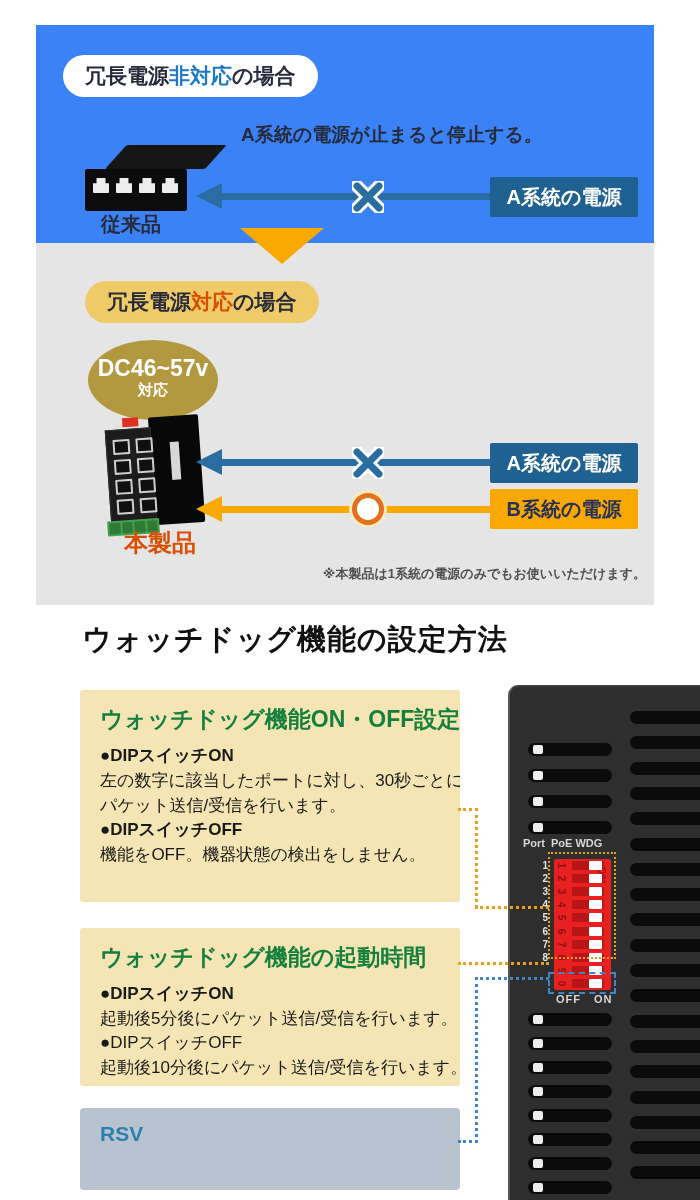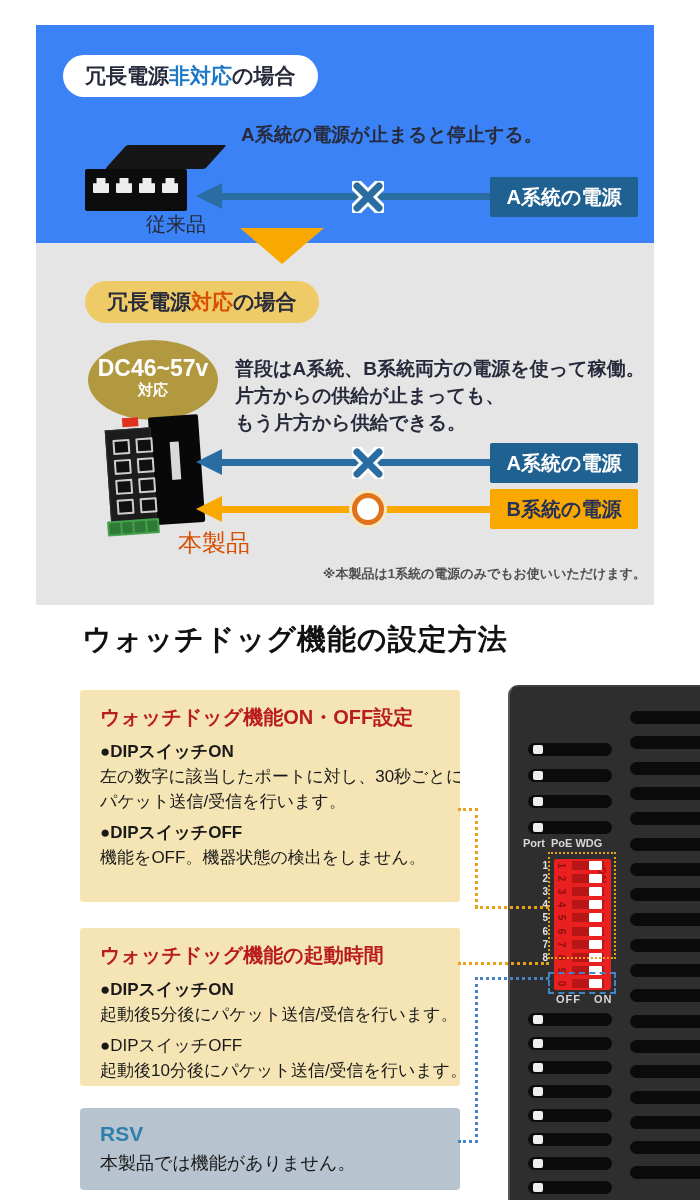--- a/index.html
+++ b/index.html
@@ -31,21 +31,21 @@
   .okcircle{position:absolute;width:22px;height:22px;border:5px solid #e2711c;border-radius:50%;
             background:#fff;box-shadow:0 0 0 3px #f4e8c5;}
   
   .legacy-switch{position:absolute;left:45px;top:114px;width:150px;height:76px;}
   .ls-top{position:absolute;left:24px;top:6px;width:100px;height:24px;background:#161616;
           transform:skewX(-42deg);transform-origin:bottom left;border-radius:2px;}
   .ls-front{position:absolute;left:4px;top:30px;width:102px;height:42px;background:#0c0c0c;
             border-radius:2px;display:flex;gap:7px;padding:9px 0 0 8px;box-sizing:border-box;}
   .ls-port{width:16px;height:15px;background:#ededed;border-radius:1px;
            clip-path:polygon(0 35%,22% 35%,22% 0,78% 0,78% 35%,100% 35%,100% 100%,0 100%);}
-  .device-label{position:absolute;font-size:20px;font-weight:normal;color:#262a3a;text-align:right;}
+  .device-label{position:absolute;font-size:20px;font-weight:bold;color:#262a3a;text-align:center;}
   #legacy-label{left:20px;top:186px;width:150px;}
   
   .product-switch{position:absolute;left:64px;top:172px;width:115px;height:122px;transform:rotate(-4deg);}
   .ps-side{position:absolute;left:52px;top:2px;width:50px;height:108px;background:#080808;border-radius:2px;}
   .ps-slotdetail{position:absolute;left:72px;top:28px;width:9px;height:38px;background:#d8d8d8;}
   .ps-red{position:absolute;left:26px;top:1px;width:16px;height:9px;background:#e03020;}
   .ps-front{position:absolute;left:8px;top:12px;width:46px;height:92px;background:#1c1c1c;border:1px solid #2e2e2e;
             box-sizing:border-box;display:grid;grid-template-columns:1fr 1fr;gap:5px 6px;padding:9px 6px;}
   .ps-port{width:13px;height:11px;background:#101010;border:2px solid #cfcfcf;border-radius:1px;box-sizing:content-box;}
   .ps-terminal{position:absolute;left:4px;top:103px;width:52px;height:15px;background:#43a04b;
@@ -62,22 +62,22 @@
   .volt-l1{font-size:23px;line-height:26px;}
   .volt-l2{font-size:15px;line-height:18px;}
   
   .wd-heading{position:absolute;left:0;top:620px;width:590px;text-align:center;
               font-size:29px;font-weight:bold;color:#111111;letter-spacing:1px;}
   .wbox{position:absolute;left:80px;width:380px;background:#f5e5b5;border-radius:3px;
         padding:14px 20px;box-sizing:border-box;overflow:hidden;}
   #box1{top:690px;height:212px;}
   #box2{top:928px;height:158px;}
   #rsvbox{top:1108px;height:82px;background:#b7c4cf;border-radius:4px;}
-  .wbox-title{font-size:20px;font-weight:bold;color:#b91c1c;margin-bottom:9px;white-space:nowrap;}
-  .dip-label{font-size:17px;font-weight:bold;color:#191919;margin-top:7px;line-height:24px;}
+  .wbox-title{font-size:23px;font-weight:bold;color:#15803d;margin-bottom:9px;white-space:nowrap;}
+  .dip-label{font-size:17px;font-weight:bold;color:#191919;line-height:24px;}
   .dip-label.regular{font-weight:400;}
   .dip-desc{font-size:17px;color:#191919;line-height:25px;white-space:nowrap;}
   #rsvbox .wbox-title{color:#2e7fae;font-size:21px;margin-bottom:5px;}
   #rsvbox .dip-desc{font-size:18px;}
   
   .conn{position:absolute;z-index:6;}
   .conn.o-h{border-top:3px dotted #eaa019;}
   .conn.o-v{border-left:3px dotted #eaa019;}
   .conn.b-h{border-top:3px dotted #4285c4;}
   .conn.b-v{border-left:3px dotted #4285c4;}
@@ -148,25 +148,20 @@
   <div class="down-triangle"></div>
 
   <section class="sec" id="sec2">
     <div class="pill" id="pill2"><span>冗長電源</span><span class="hl-orange">対応</span><span>の場合</span></div>
 
     <div class="volt-badge">
       <div class="volt-l1">DC46~57v</div>
       <div class="volt-l2">対応</div>
     </div>
 
-    <div class="desc" id="desc2">
-      <div>普段はA系統、B系統両方の電源を使って稼働。</div>
-      <div>片方からの供給が止まっても、</div>
-      <div>もう片方から供給できる。</div>
-    </div>
 
     <div class="product-switch">
       <div class="ps-side"></div>
       <div class="ps-slotdetail"></div>
       <div class="ps-red"></div>
       <div class="ps-front">
           <div class="ps-port"></div>
           <div class="ps-port"></div>
           <div class="ps-port"></div>
           <div class="ps-port"></div>
@@ -214,21 +209,20 @@
   <div class="wbox" id="box2">
     <div class="wbox-title">ウォッチドッグ機能の起動時間</div>
     <div class="dip-label">●DIPスイッチON</div>
     <div class="dip-desc">起動後5分後にパケット送信/受信を行います。</div>
     <div class="dip-label regular">●DIPスイッチOFF</div>
     <div class="dip-desc">起動後10分後にパケット送信/受信を行います。</div>
   </div>
 
   <div class="wbox" id="rsvbox">
     <div class="wbox-title">RSV</div>
-    <div class="dip-desc">本製品では機能がありません。</div>
   </div>
 
   <div class="conn o-h" id="c1a"></div>
   <div class="conn o-v" id="c1b"></div>
   <div class="conn o-h" id="c1c"></div>
   <div class="conn o-h" id="c2"></div>
   <div class="conn b-h" id="c3a"></div>
   <div class="conn b-v" id="c3b"></div>
   <div class="conn b-h" id="c3c"></div>
 

